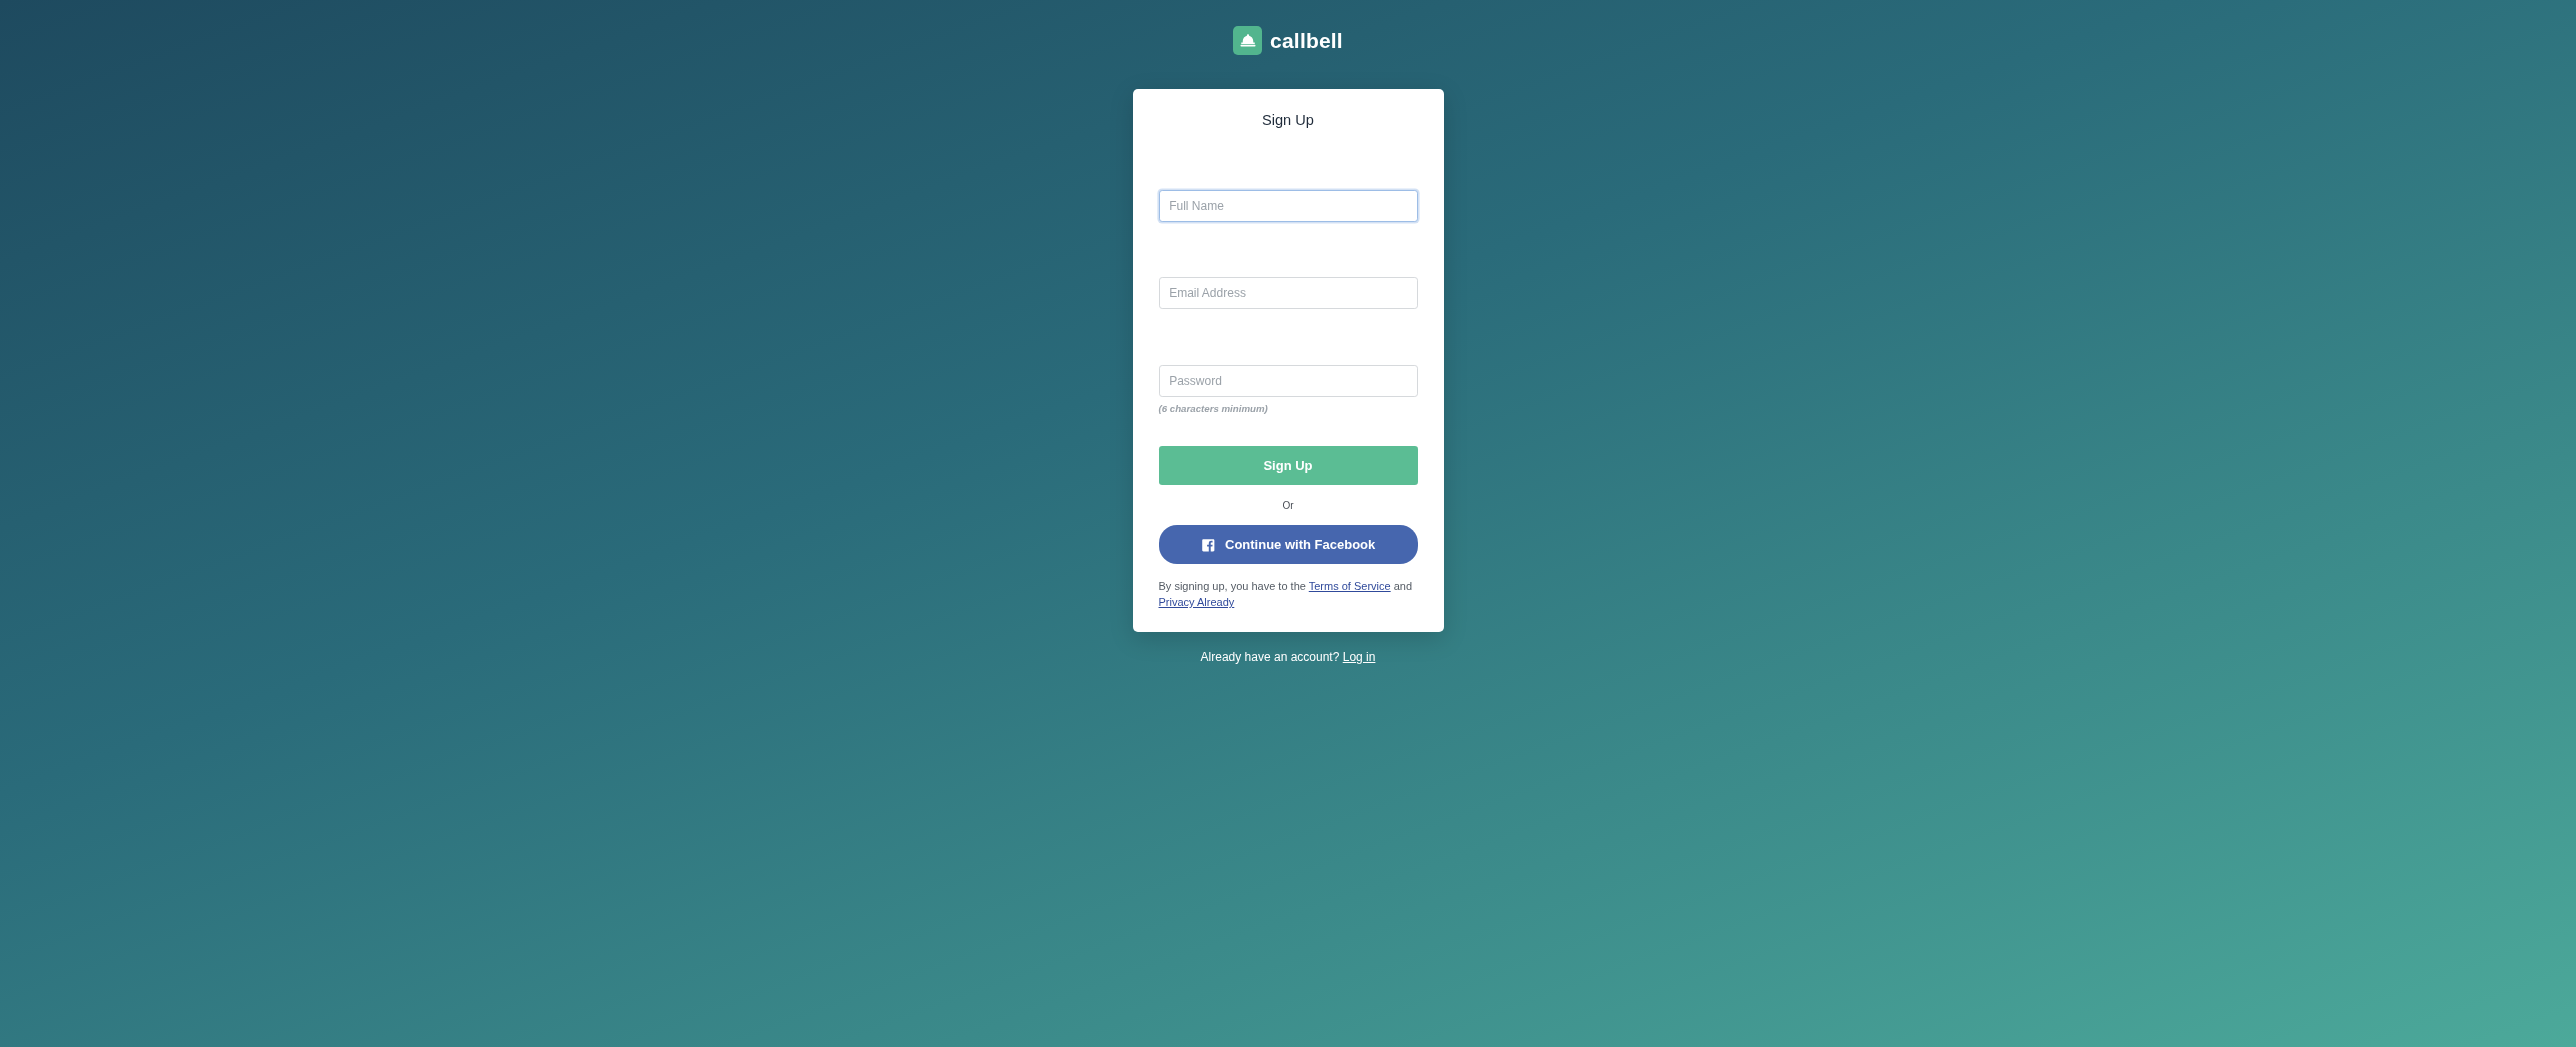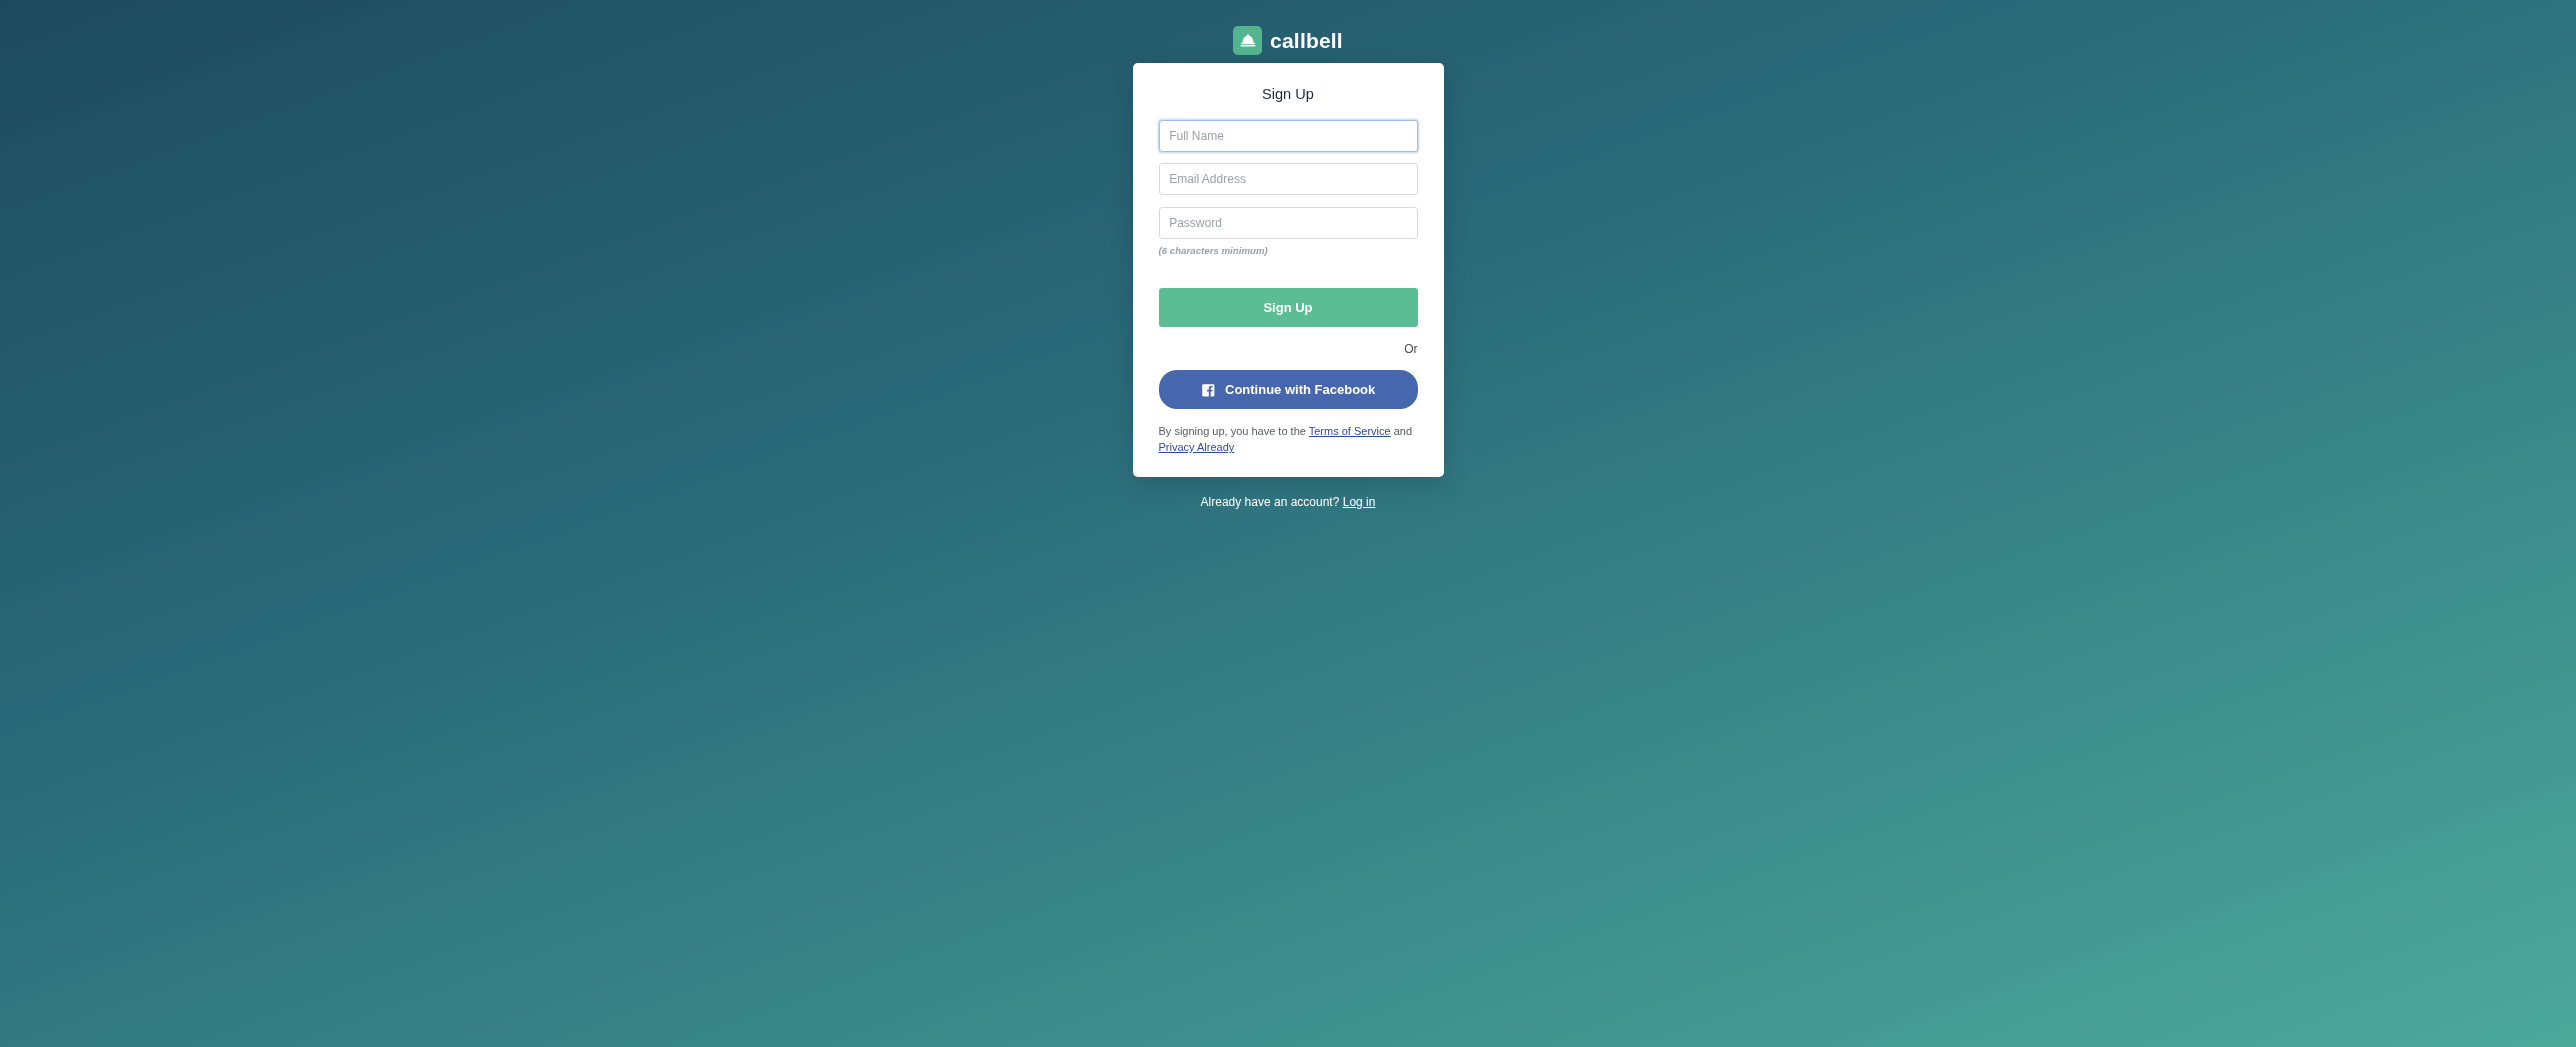--- a/index.html
+++ b/index.html
@@ -18,21 +18,21 @@
     display: flex;
     flex-direction: column;
     align-items: center;
     padding-top: 26px;
     padding-bottom: 32px;
   }
   .logo-row {
     display: flex;
     align-items: center;
     gap: 8px;
-    margin-bottom: 8px;
+    margin-bottom: 34px;
   }
   .logo-icon {
     width: 29px;
     height: 29px;
     background: #52b58e;
     border-radius: 4.9px;
     display: flex;
     align-items: center;
     justify-content: center;
   }
@@ -59,20 +59,21 @@
   .field {
     width: 100%;
     height: 32px;
     border: 0.8px solid #d6d9dc;
     border-radius: 3.2px;
     padding: 0 9.7px;
     font-size: 12px;
     color: #333;
     margin-bottom: 11.4px;
     outline: none;
+    margin-top: 44px;
   }
   .field.focused {
     border: 0.8px solid #9dbde6;
     box-shadow: 0 0 0 1.6px rgba(157,189,230,0.45);
   }
   .field::placeholder {
     color: #9ba2a9;
   }
   .hint {
     font-size: 9.7px;
@@ -98,23 +99,23 @@
   .btn-primary {
     background: #5bbd94;
     color: #ffffff;
   }
   .btn-facebook {
     background: #4666ae;
     color: #ffffff;
     border-radius: 18px;
   }
   .or {
-    text-align: right;
+    text-align: center;
     color: #4a4f57;
-    font-size: 12px;
+    font-size: 10px;
     margin: 14.6px 0;
   }
   .terms {
     font-size: 11px;
     color: #555c65;
     line-height: 1.45;
     margin-top: 14.6px;
   }
   .terms a {
     color: #304a9b;

